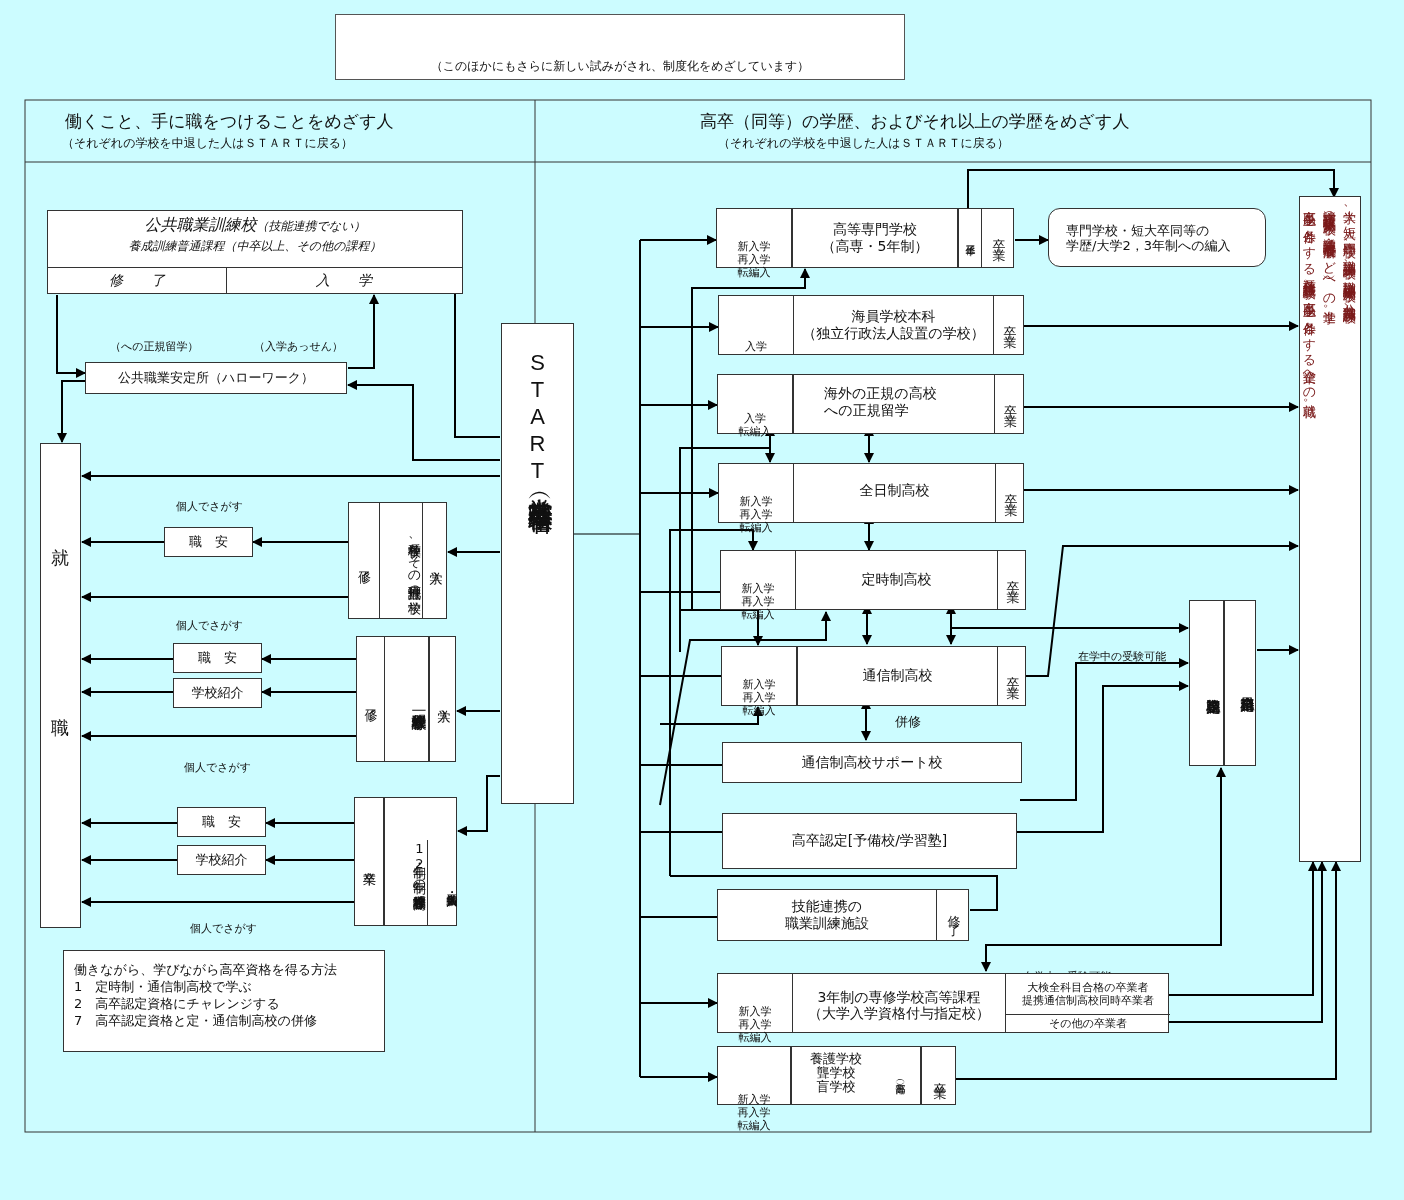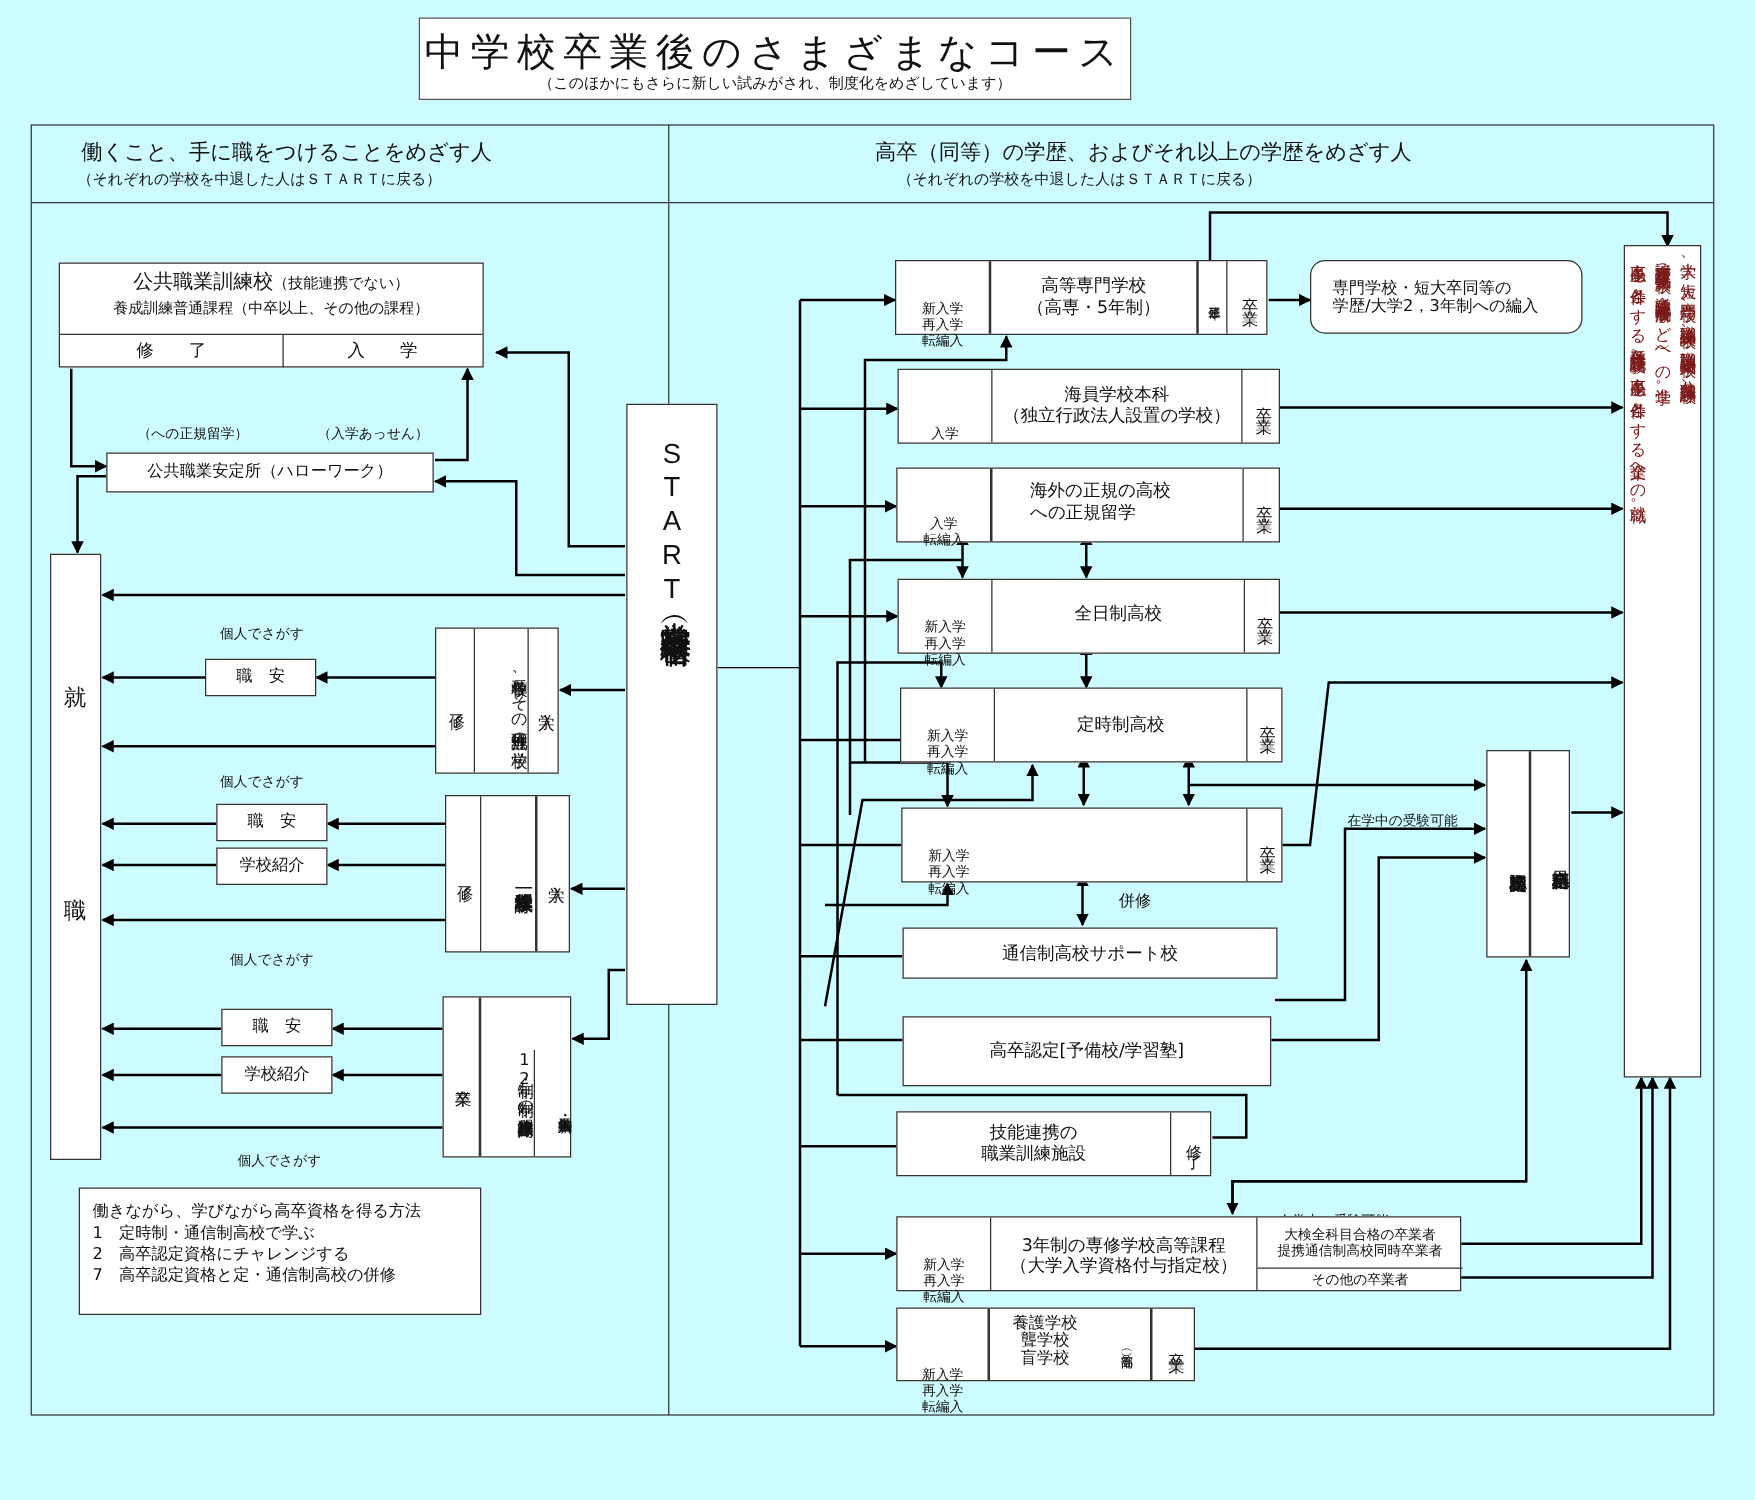--- a/index.html
+++ b/index.html
@@ -102,30 +102,29 @@
     <line x1="1024" y1="407" x2="1298" y2="407" marker-end="url(#ah)"></line>
     <line x1="1024" y1="490" x2="1298" y2="490" marker-end="url(#ah)"></line>
     <polyline points="1025,676 1048,676 1063,546 1298,546" marker-end="url(#ah)"></polyline>
     <polyline points="1168,995 1313,995 1313,862" marker-end="url(#ah)"></polyline>
     <polyline points="1168,1022 1322,1022 1322,862" marker-end="url(#ah)"></polyline>
     <polyline points="955,1079 1336,1079 1336,862" marker-end="url(#ah)"></polyline>
   </g>
 </svg>
 
 <div class="box" style="left:335px;top:14px;width:570px;height:66px;border:1px solid #555;">
-  <div class="t" style="left:0;right:0;top:6px;text-align:center;font-size:31px;letter-spacing:6px;">中学校卒業後のさまざまなコース</div>
   <div class="t" style="left:0;right:0;top:43px;text-align:center;font-size:12px;">（このほかにもさらに新しい試みがされ、制度化をめざしています）</div>
 </div>
 
 <div class="t" style="left:65px;top:110px;font-size:17px;">働くこと、手に職をつけることをめざす人</div>
 <div class="t" style="left:62px;top:135px;font-size:12px;">（それぞれの学校を中退した人はＳＴＡＲＴに戻る）</div>
 <div class="t" style="left:700px;top:110px;font-size:17px;">高卒（同等）の学歴、およびそれ以上の学歴をめざす人</div>
 <div class="t" style="left:718px;top:135px;font-size:12px;">（それぞれの学校を中退した人はＳＴＡＲＴに戻る）</div>
 
-<div class="box" style="left:47px;top:210px;width:340px;height:84px;">
+<div class="box" style="left:47px;top:210px;width:416px;height:84px;font-style:italic;">
   <div class="t" style="left:0;right:0;top:4px;text-align:center;">
     <span style="font-size:16px;">公共職業訓練校</span><span style="font-size:12px;">（技能連携でない）</span>
   </div>
   <div class="t" style="left:0;right:0;top:27px;text-align:center;font-size:12px;">養成訓練普通課程（中卒以上、その他の課程）</div>
   <div class="abs" style="left:0;right:0;top:56px;height:26px;border-top:1px solid #333;">
     <div class="abs center" style="left:0;width:178px;top:0;bottom:0;font-size:14px;border-right:1px solid #333;">修　　了</div>
     <div class="abs center" style="left:178px;right:0;top:0;bottom:0;font-size:14px;">入　　学</div>
   </div>
 </div>
 <div class="t small" style="left:110px;top:298px;">（への正規留学）</div>
@@ -220,20 +219,21 @@
   <div class="cell" style="left:74px;width:202px;font-size:14px;">定時制高校</div>
   <div class="cell vert mid" style="left:276px;width:30px;letter-spacing:10px;">卒業</div>
 </div>
 
 <div class="t small" style="left:876px;top:622px;font-size:12px;">（3修制）</div>
 
 <div class="box" style="left:721px;top:646px;width:305px;height:60px;">
   <div class="cell small pre" style="left:0;width:74px;">新入学
 再入学
 転編入</div>
+  <div class="cell" style="left:74px;width:201px;font-size:14px;border-left:2px solid #333;">通信制高校</div>
   <div class="cell vert mid" style="left:275px;width:30px;letter-spacing:10px;">卒業</div>
 </div>
 
 <div class="t mid" style="left:895px;top:714px;">併修</div>
 
 <div class="box center" style="left:722px;top:742px;width:300px;height:41px;font-size:14px;">通信制高校サポート校</div>
 <div class="box center" style="left:722px;top:813px;width:295px;height:56px;font-size:14px;">高卒認定[予備校/学習塾]</div>
 
 <div class="box" style="left:717px;top:889px;width:252px;height:52px;">
   <div class="cell pre" style="left:0;width:218px;font-size:14px;line-height:17px;">技能連携の

